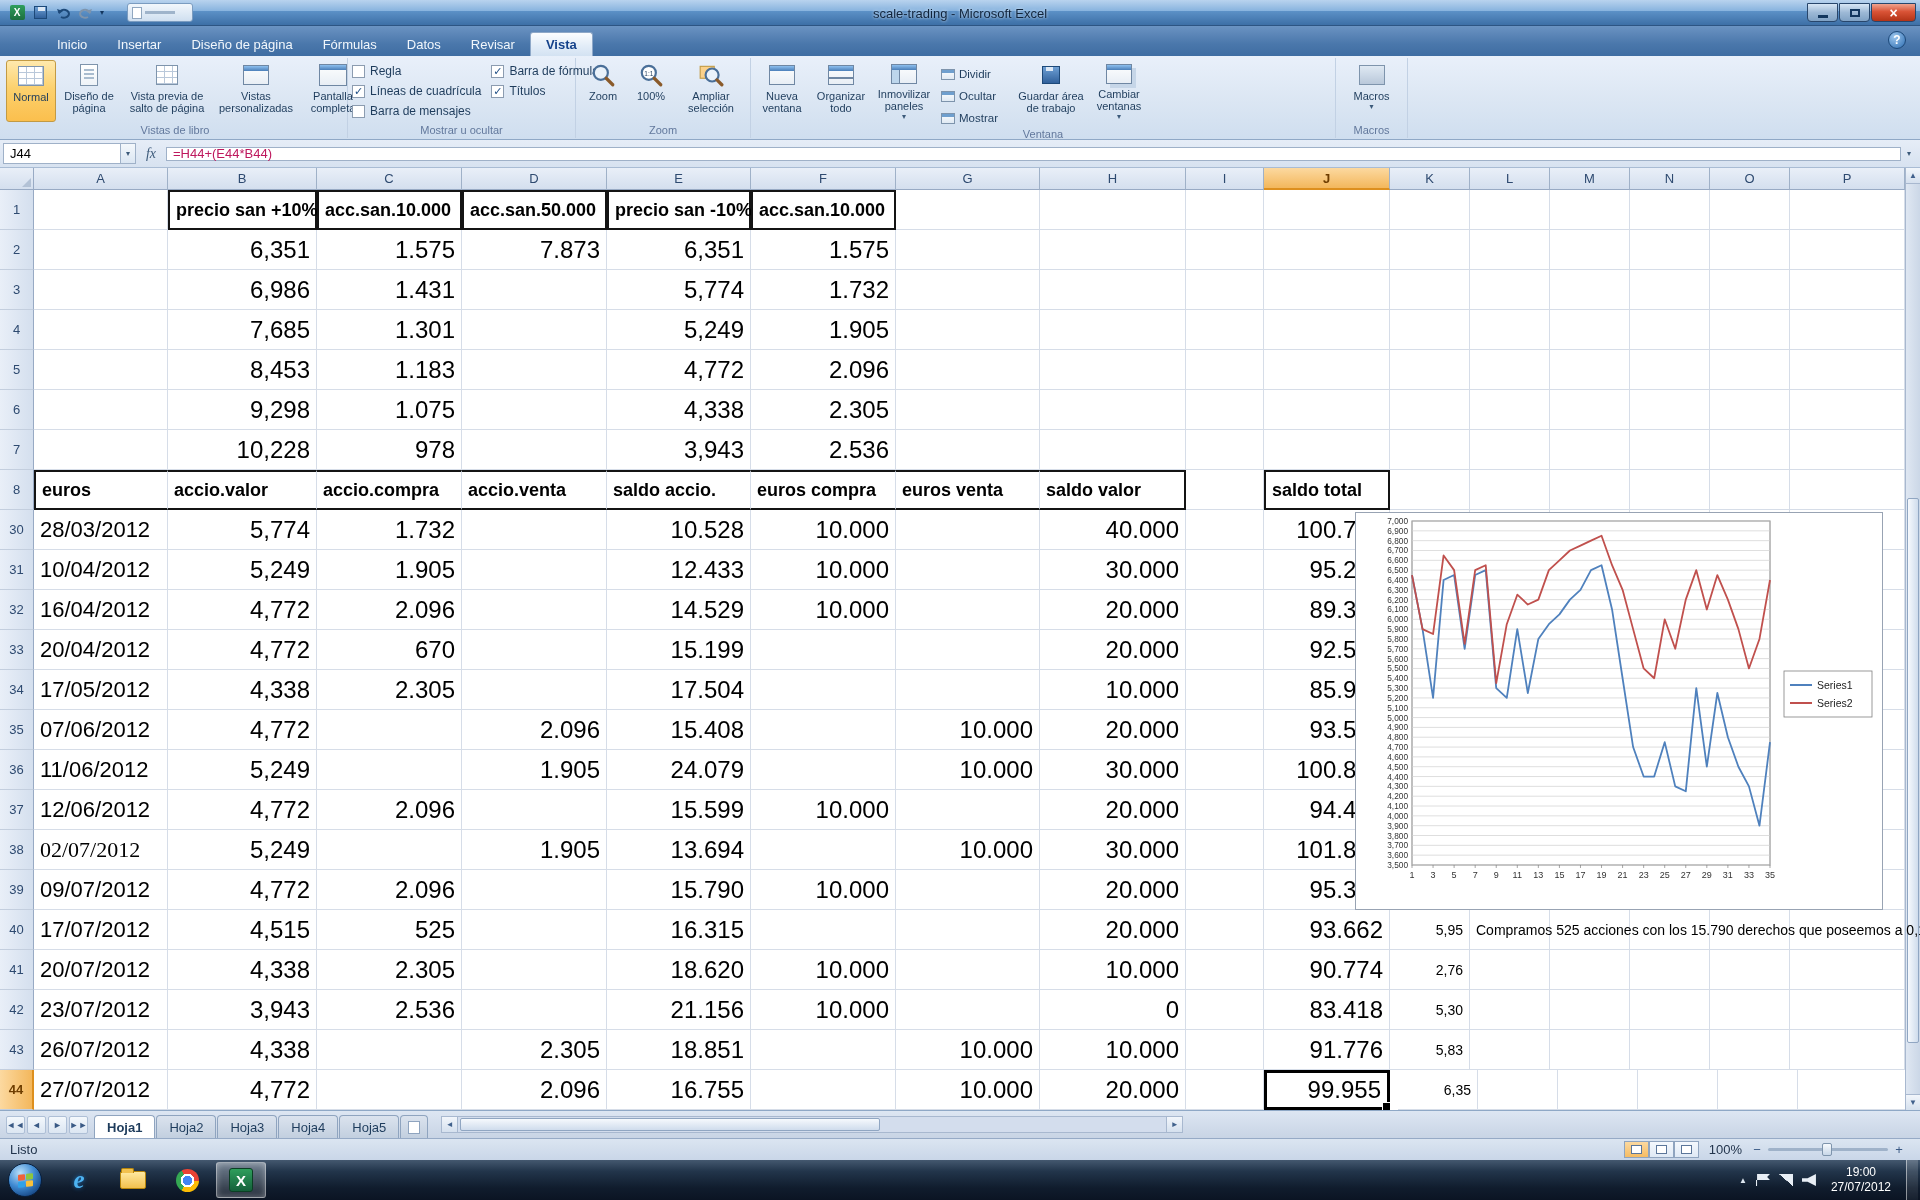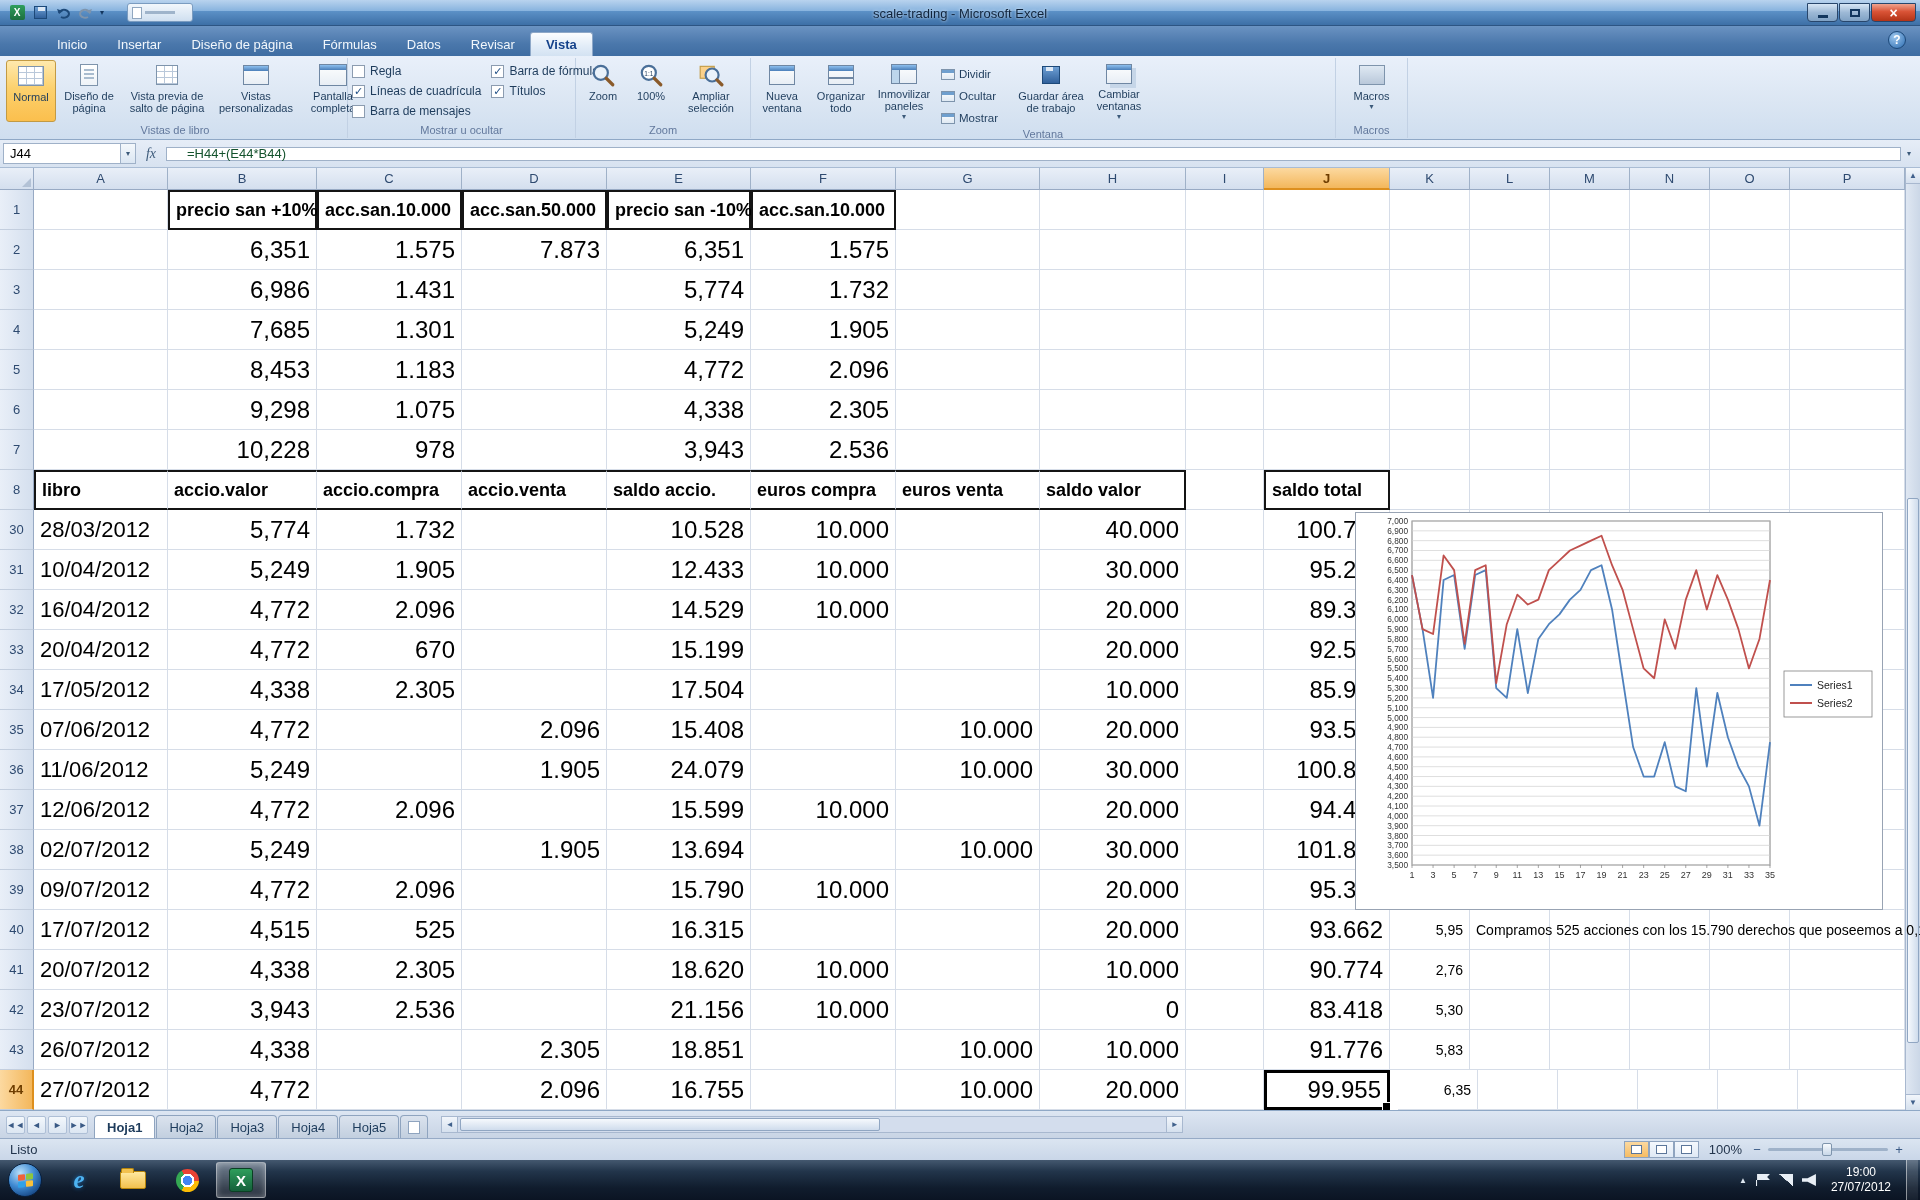--- a/index.html
+++ b/index.html
@@ -56,21 +56,21 @@
 .sicon{width:14px;height:11px;border:1px solid #7e94ac;background:linear-gradient(#fdfefe,#dfe9f3);position:relative;flex:none}
 .sicon::before{content:"";position:absolute;top:0;left:0;right:0;height:3px;background:#6f9fce}
 .smallbtn.disabled .sicon{opacity:.5}
 .droparr{font-size:8px;color:#3c5a7a;margin-top:1px}
 
 
 .fbar{height:28px;background:linear-gradient(#e6edf7,#d7e2f0);border-bottom:1px solid #a9bcd4;display:flex;align-items:center;padding:3px 3px}
 .namebox{width:118px;height:21px;background:#fff;border:1px solid #9fb1c8;font-size:13px;padding:1px 6px;display:flex;align-items:center}
 .nbdrop{width:15px;height:21px;border:1px solid #9fb1c8;border-left:none;background:linear-gradient(#f4f8fc,#dbe6f2);font-size:8px;color:#3c5a7a;display:flex;align-items:center;justify-content:center}
 .fxbtn{width:30px;text-align:center;font-size:14px;font-style:italic;color:#3c5a7a;font-family:"Liberation Serif",serif}
-.finput{flex:1;height:14px;background:#fff;border:1px solid #9fb1c8;font-size:13px;padding:1px 20px;display:flex;align-items:center;color:#14532d}
+.finput{flex:1;height:14px;background:#fff;border:1px solid #9fb1c8;font-size:13px;padding:1px 6px;display:flex;align-items:center;color:#be185d}
 .fexp{width:16px;text-align:center;font-size:8px;color:#3c5a7a}
 
 
 .gridwrap{position:relative;height:942px;background:#fff;overflow:hidden}
 .colhdrrow{display:flex;height:22px}
 .corner{width:34px;height:22px;background:linear-gradient(#e9eff8,#d4dfee);border-right:1px solid #98aac4;border-bottom:1px solid #98aac4;position:relative;flex:none}
 .corner::after{content:"";position:absolute;right:2px;bottom:2px;border-left:9px solid transparent;border-bottom:9px solid #b3c2d6}
 .chcell{height:22px;background:linear-gradient(#e9eff8,#d4dfee);border-right:1px solid #9fb1c8;border-bottom:1px solid #98aac4;font-size:13px;color:#2e4a70;display:flex;align-items:center;justify-content:center;flex:none}
 .chcell.selhdr{background:linear-gradient(#fcd9a0,#f3b75c);color:#6e3d00;border-bottom:2px solid #dd8f1e;font-weight:bold}
 .grow{display:flex;height:40px}
@@ -596,21 +596,21 @@
           <div class="cell" style="width: 80px;"></div>
           <div class="cell" style="width: 80px;"></div>
           <div class="cell" style="width: 80px;"></div>
           <div class="cell" style="width: 80px;"></div>
           <div class="cell" style="width: 80px;"></div>
           <div class="cell" style="width: 115px;"></div>
         </div>
         <div class="grow">
           <div class="rhcell">8</div>
           <div class="cell hdrcell bt bb bl" style="width: 134px;">
-            <span>libro</span>
+            <span>euros</span>
           </div>
           <div class="cell hdrcell bt bb" style="width: 149px;">
             <span>accio.valor</span>
           </div>
           <div class="cell hdrcell bt bb" style="width: 145px;">
             <span>accio.compra</span>
           </div>
           <div class="cell hdrcell bt bb" style="width: 145px;">
             <span>accio.venta</span>
           </div>
@@ -892,21 +892,21 @@
           </div>
           <div class="cell" style="width: 80px;"></div>
           <div class="cell" style="width: 80px;"></div>
           <div class="cell" style="width: 80px;"></div>
           <div class="cell" style="width: 80px;"></div>
           <div class="cell" style="width: 80px;"></div>
           <div class="cell" style="width: 115px;"></div>
         </div>
         <div class="grow">
           <div class="rhcell">38</div>
-          <div class="cell datecell" style="width: 134px;">
+          <div class="cell datecell" style="width: 134px; font-family: Liberation Serif, serif;">
             <span>02/07/2012</span>
           </div>
           <div class="cell numcell" style="width: 149px;">
             <span>5,249</span>
           </div>
           <div class="cell" style="width: 145px;"></div>
           <div class="cell numcell" style="width: 145px;">
             <span>1.905</span>
           </div>
           <div class="cell numcell" style="width: 144px;">

